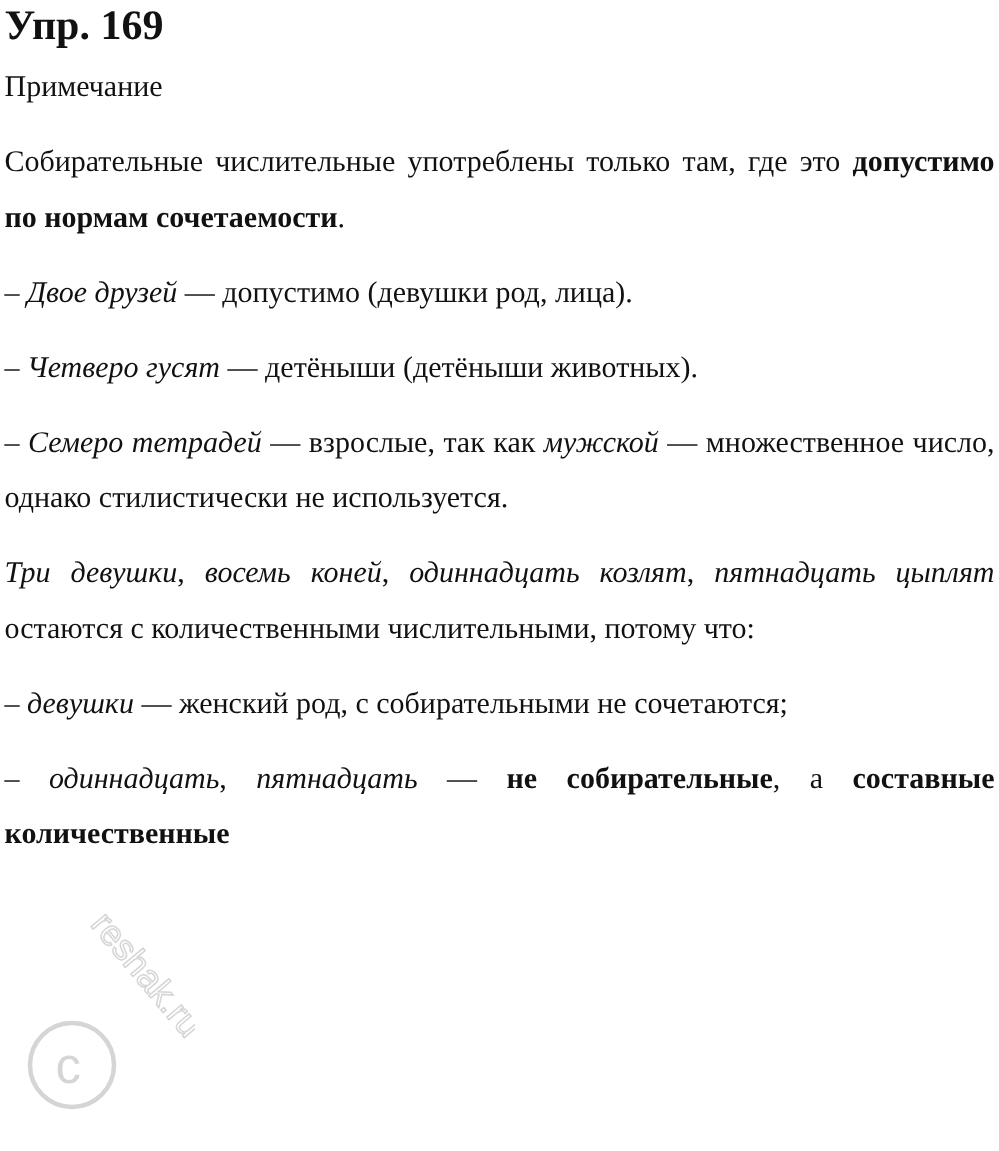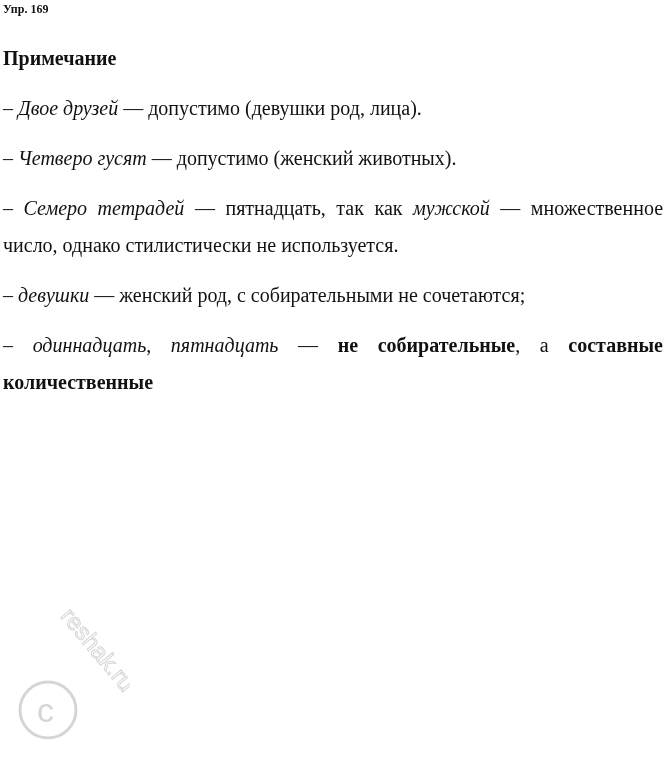--- a/index.html
+++ b/index.html
@@ -6,55 +6,57 @@
   body {
     width: 666px; height: 767px; overflow: hidden; position: relative;
     font-family: "Liberation Serif", "DejaVu Serif", serif;
     color: #111111;
     font-size: 20px;
   }
   .header {
     position: absolute; left: 3px; top: 2px; width: 660px; height: 26px;
   }
   .title {
-    position: absolute; left: 0; top: 0; font-weight: bold; font-size: 12px;
+    position: absolute; left: 0; top: 0; font-weight: bold; font-size: 28px;
   }
   .site {
     position: absolute; right: 2px; top: 0; font-size: 20px;
   }
   .content {
     position: absolute; left: 3px; top: 40px; width: 660px;
   }
   .p {
     line-height: 37px; margin: 0 0 13px 0; text-align: justify;
   }
-  .h { font-weight: bold; margin: 0 0 13px 0; line-height: 37px; }
+  .h { font-weight: normal; margin: 0 0 13px 0; line-height: 37px; }
   i { }
   b { font-weight: bold; }
   .watermark {
     position: absolute; left: 10px; top: 600px; width: 120px; height: 170px;
     pointer-events: none; opacity: 0.35;
   }
 </style>
 </head>
 <body>
 
 <div class="header">
   <span class="title">Упр. 169</span>
 </div>
 
 <div class="content">
 
   <div class="h">Примечание</div>
 
+  <p class="p"><span>Собирательные числительные употреблены только там, где это </span><b>допустимо по нормам сочетаемости</b><span>.</span></p>
 
   <p class="p"><span>– </span><i>Двое друзей</i><span> — допустимо (девушки род, лица).</span></p>
-  <p class="p"><span>– </span><i>Четверо гусят</i><span> — допустимо (женский животных).</span></p>
-  <p class="p"><span>– </span><i>Семеро тетрадей</i><span> — пятнадцать, так как </span><i>мужской</i><span> — множественное число, однако стилистически не используется.</span></p>
+  <p class="p"><span>– </span><i>Четверо гусят</i><span> — детёныши (детёныши животных).</span></p>
+  <p class="p"><span>– </span><i>Семеро тетрадей</i><span> — взрослые, так как </span><i>мужской</i><span> — множественное число, однако стилистически не используется.</span></p>
 
+  <p class="p"><i>Три девушки</i><span>, </span><i>восемь коней</i><span>, </span><i>одиннадцать козлят</i><span>, </span><i>пятнадцать цыплят</i><span> остаются с количественными числительными, потому что:</span></p>
 
   <p class="p"><span>– </span><i>девушки</i><span> — женский род, с собирательными не сочетаются;</span></p>
 
   <p class="p"><span>– </span><i>одиннадцать</i><span>, </span><i>пятнадцать</i><span> — </span><b>не собирательные</b><span>, а </span><b>составные количественные</b></p>
 </div>
 
 <svg class="watermark" viewBox="0 0 120 170">
   <circle cx="38" cy="110" r="28" fill="none" stroke="#888" stroke-width="3"></circle>
   <text x="27" y="122" font-size="34" fill="#888" font-family="Liberation Sans, sans-serif">c</text>
   <text x="20" y="40" font-size="24" fill="none" stroke="#888" stroke-width="1" transform="rotate(50 60 60)" font-family="Liberation Sans, sans-serif">reshak.ru</text>

